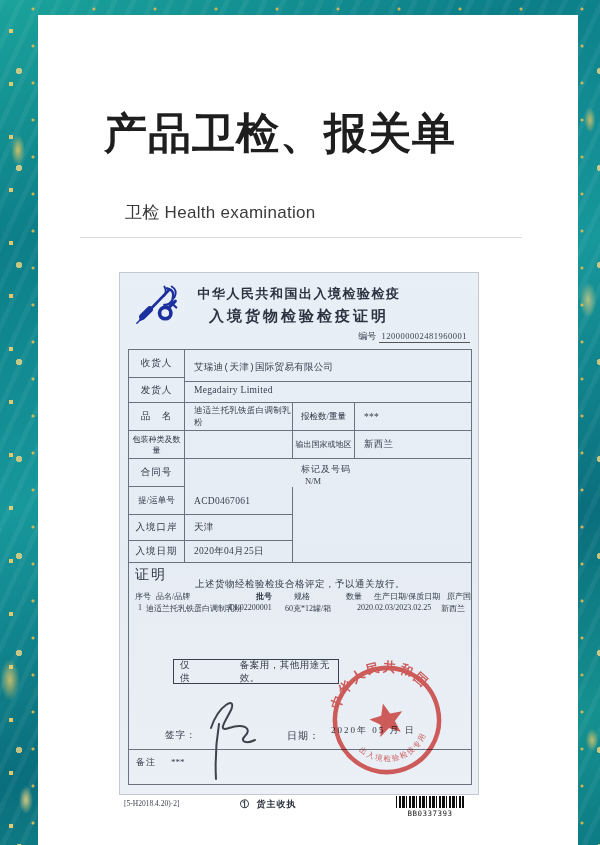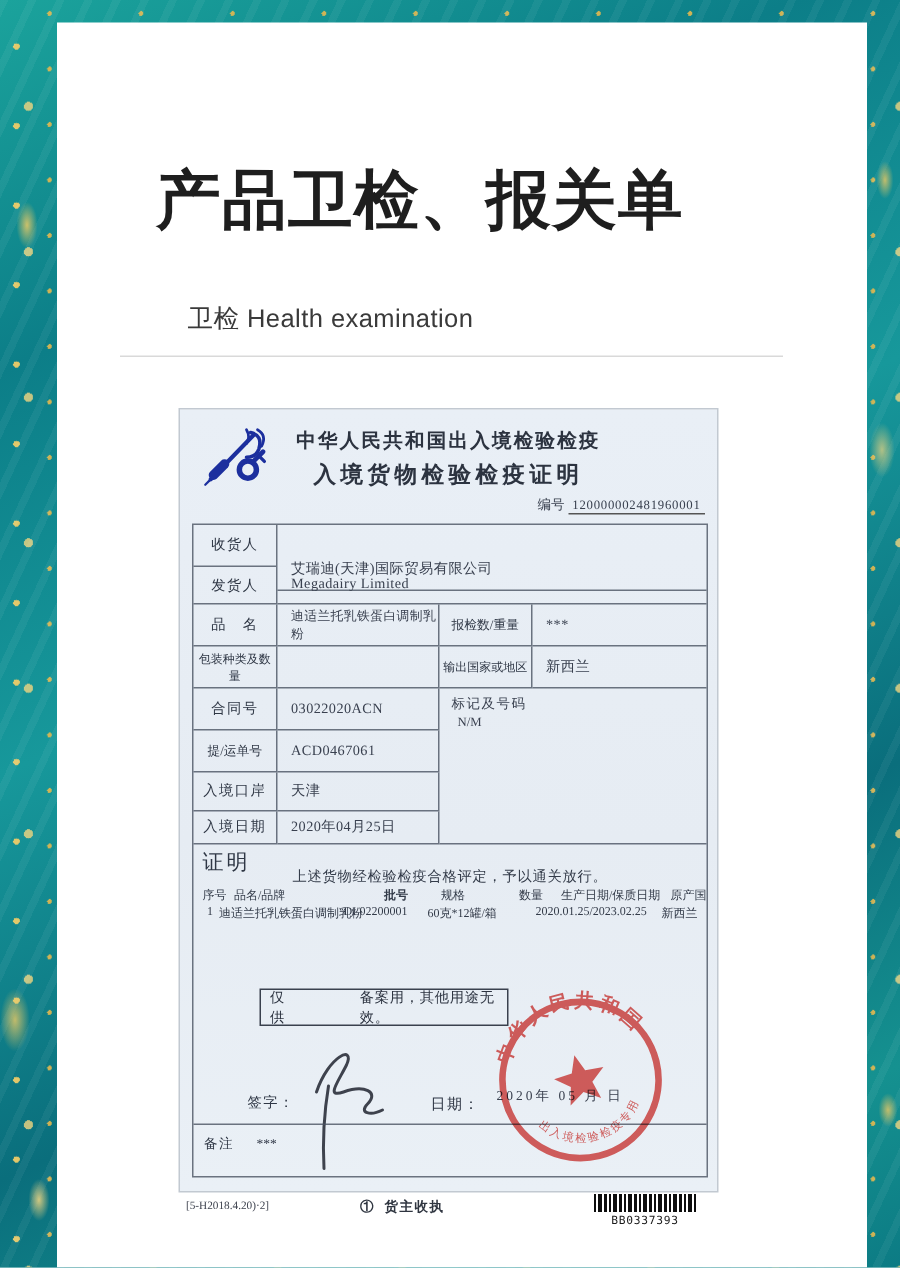--- a/index.html
+++ b/index.html
@@ -127,37 +127,36 @@
   <div class="t2">入境货物检验检疫证明</div>
 
   <div class="no-line">
     <span class="no-lab">编号</span>
     <span class="no-val">120000002481960001</span>
   </div>
 
   <div class="tbl">
 
     <div class="cell lab" style="left:0;top:0;width:56px;height:28px;">收货人</div>
-    <div class="cell val noR" style="left:56px;top:16px;width:286px;height:28px;">艾瑞迪(天津)国际贸易有限公司</div>
+    <div class="cell val noR" style="left:56px;top:4px;width:286px;height:28px;font-family:Liberation Mono, monospace;">艾瑞迪(天津)国际贸易有限公司</div>
 
     <div class="cell lab" style="left:0;top:28px;width:56px;height:25px;">发货人</div>
     <div class="cell val noR" style="left:56px;top:28px;width:286px;height:25px;">Megadairy Limited</div>
 
     <div class="cell lab" style="left:0;top:53px;width:56px;height:28px;">品　名</div>
     <div class="cell val" style="left:56px;top:53px;width:108px;height:28px;font-size:8.5px;">迪适兰托乳铁蛋白调制乳粉</div>
     <div class="cell lab" style="left:164px;top:53px;width:62px;height:28px;font-size:8.5px;letter-spacing:0;">报检数/重量</div>
     <div class="cell val noR" style="left:226px;top:53px;width:116px;height:28px;">***</div>
 
     <div class="cell lab" style="left:0;top:81px;width:56px;height:28px;font-size:8px;letter-spacing:0;">包装种类及数量</div>
     <div class="cell val" style="left:56px;top:81px;width:108px;height:28px;"></div>
     <div class="cell lab" style="left:164px;top:81px;width:62px;height:28px;font-size:8px;letter-spacing:0;">输出国家或地区</div>
     <div class="cell val noR" style="left:226px;top:81px;width:116px;height:28px;">新西兰</div>
 
     <div class="cell lab" style="left:0;top:109px;width:56px;height:28px;">合同号</div>
-    <div class="cell val" style="left:56px;top:109px;width:108px;height:28px;">03022020ACN</div>
     <div class="cell lab" style="left:0;top:137px;width:56px;height:28px;font-size:8.5px;letter-spacing:0;">提/运单号</div>
     <div class="cell val" style="left:56px;top:137px;width:108px;height:28px;">ACD0467061</div>
     <div class="cell lab" style="left:0;top:165px;width:56px;height:26px;">入境口岸</div>
     <div class="cell val" style="left:56px;top:165px;width:108px;height:26px;">天津</div>
     <div class="cell lab" style="left:0;top:191px;width:56px;height:22px;">入境日期</div>
     <div class="cell val" style="left:56px;top:191px;width:108px;height:22px;">2020年04月25日</div>
 
     <div class="cell noR marks-cell" style="left:164px;top:109px;width:178px;height:104px;">
       <span class="m1">标记及号码</span>
       <span class="m2">N/M</span>
@@ -172,21 +171,21 @@
     <span class="gh" style="left:165px;">规格</span>
     <span class="gh" style="left:217px;">数量</span>
     <span class="gh" style="left:245px;">生产日期/保质日期</span>
     <span class="gh" style="left:318px;">原产国</span>
 
     <span class="gd" style="left:9px;">1</span>
     <span class="gd" style="left:17px;">迪适兰托乳铁蛋白调制乳粉</span>
     <span class="gd" style="left:100px;">DL02200001</span>
     <span class="gd" style="left:156px;">60克*12罐/箱</span>
     <span class="gd" style="left:220px;"></span>
-    <span class="gd" style="left:228px;">2020.01.25/2023.02.25</span>
+    <span class="gd" style="left:228px;">2020.02.03/2023.02.25</span>
     <span class="gd" style="left:312px;">新西兰</span>
 
     <div class="notice-box">
       <span class="np">仅供</span>
       <span class="nt">备案用，其他用途无效。</span>
     </div>
 
     <div class="sig-label">签字：</div>
     <div class="date-label">日期：</div>
     <div class="date-value">2020年  05 月    日</div>

